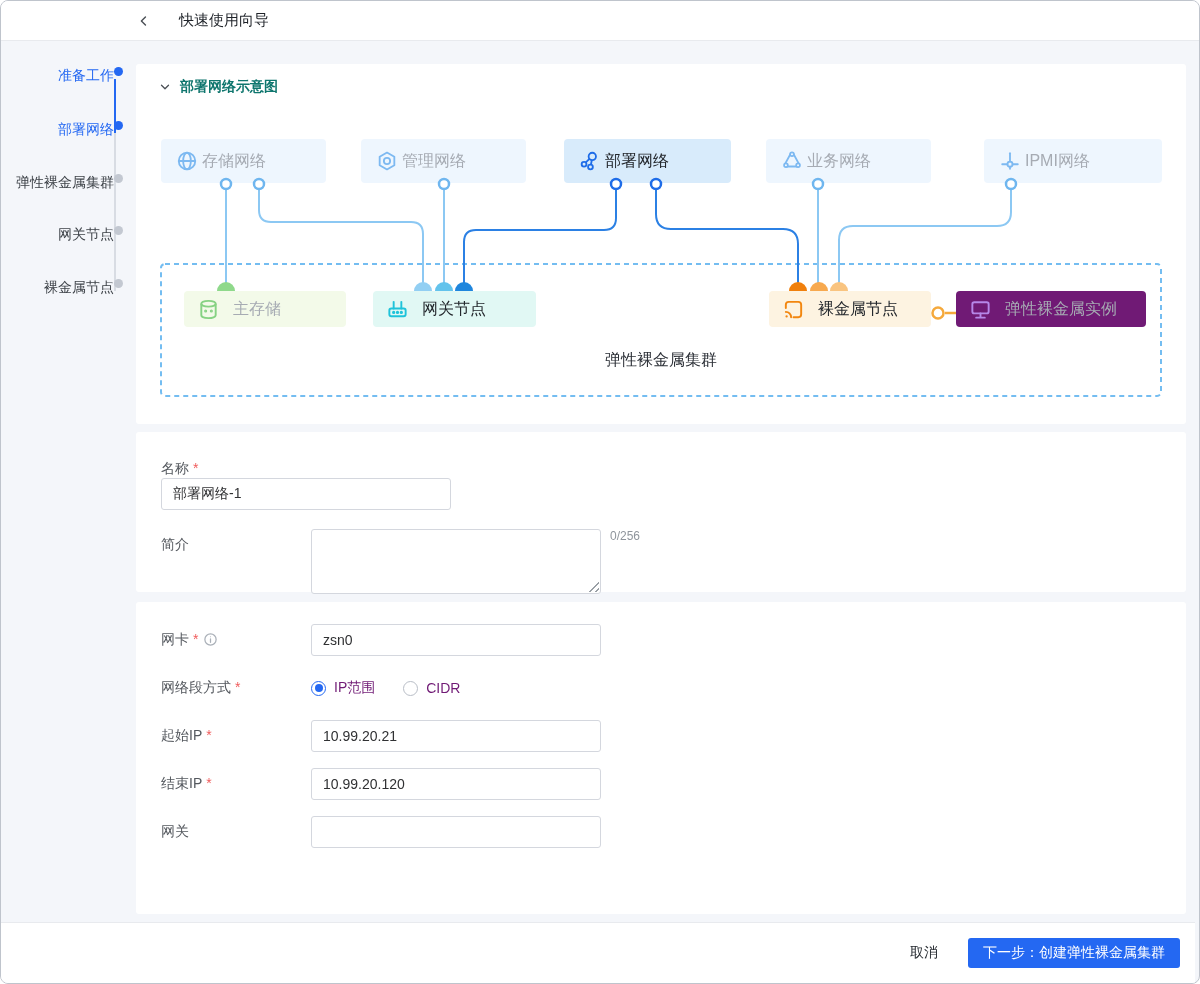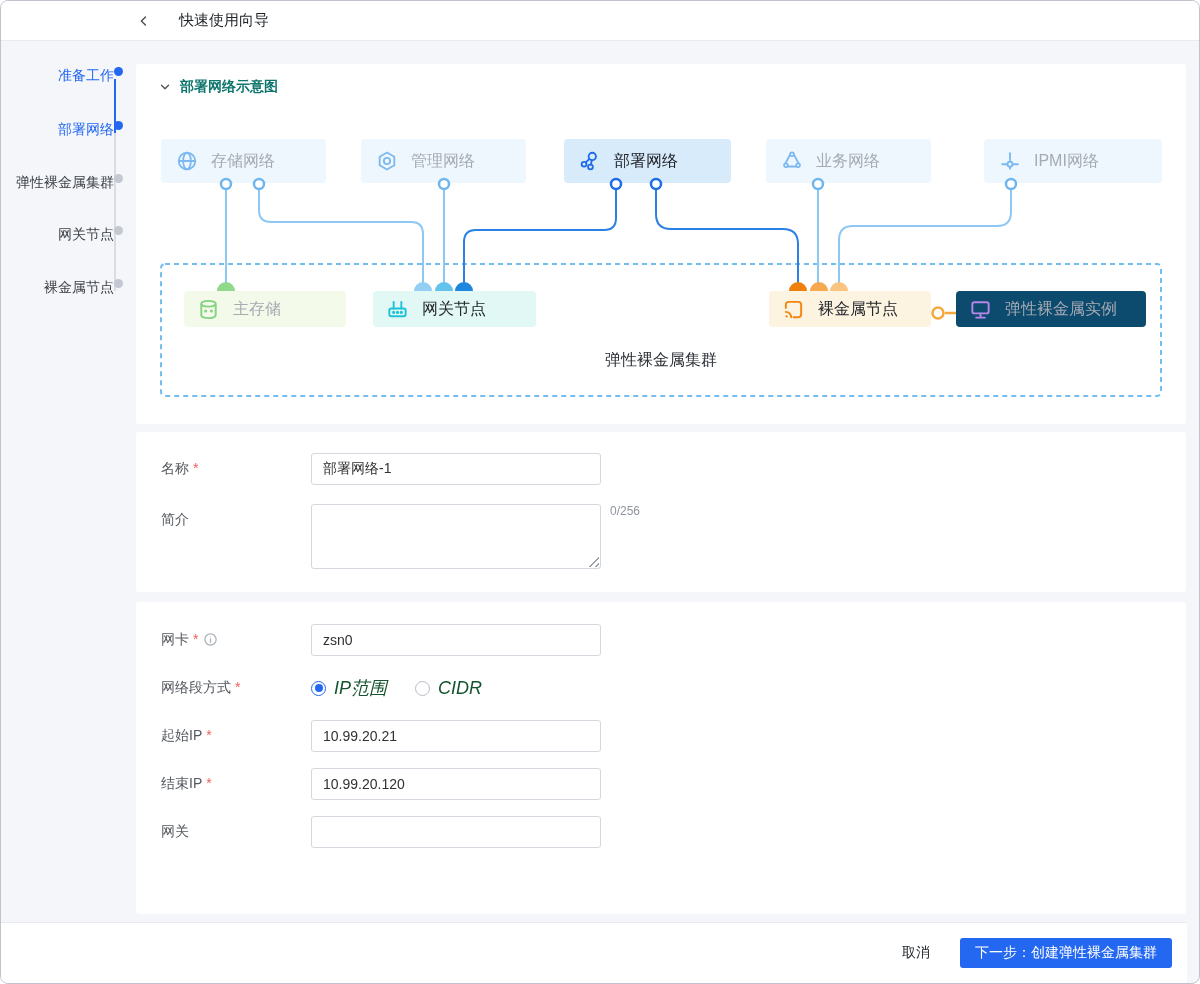--- a/index.html
+++ b/index.html
@@ -24,51 +24,51 @@
   .step.on .step-label{color:var(--primary);}
   .step-dot{width:9px;height:9px;border-radius:50%;background:#c3c8d1;flex:0 0 auto;}
   .step.on .step-dot{background:var(--primary);}
   
   .main{position:absolute;top:40px;left:135px;width:1050px;}
   .card{background:#fff;border-radius:3px;}
   .diagram-card{position:relative;width:1050px;height:360px;margin-top:23px;}
   .sec-hd{position:absolute;top:76px;left:23px;display:flex;align-items:center;gap:9px;cursor:pointer;z-index:4;top:14px;}
   .sec-hd span{font-size:14px;font-weight:600;color:#0f766e;}
   .wires{position:absolute;top:0;left:0;z-index:2;pointer-events:none;}
-  .netcard{position:absolute;top:75px;height:44px;border-radius:4px;background:#eef6fe;display:flex;align-items:center;gap:13px;padding-left:15px;z-index:1;}
+  .netcard{position:absolute;top:75px;height:44px;border-radius:4px;background:#eef6fe;display:flex;align-items:center;gap:4px;padding-left:15px;z-index:1;}
   .netcard .nlabel{font-size:16px;color:#a6abb3;}
   .netcard svg{color:#7db9f1;}
   .netcard.hl{background:#d8ebfb;}
   .netcard.hl svg{color:#1e6ce8;}
   .netcard.hl .nlabel{color:#23272c;font-weight:500;}
   .nodecard{position:absolute;top:227px;height:36px;border-radius:4px;display:flex;align-items:center;gap:13px;padding-left:13px;z-index:1;}
   .nodecard .nlabel{font-size:16px;}
   .cluster-label{position:absolute;left:25px;width:1000px;top:286px;text-align:center;font-size:16px;color:#2b2f36;z-index:1;}
   .form-card1{position:relative;width:1050px;height:160px;margin-top:8px;padding:21px 25px 0;}
   .form-card2{position:relative;width:1050px;height:312px;margin-top:10px;padding:22px 25px 0;}
   .frow{display:flex;margin-bottom:16px;}
-  .frow.gap19{margin-bottom:19px;}
+  .frow.gap19{margin-bottom:19px;flex-direction:column;}
   .flabel{width:150px;font-size:14px;color:#54585e;padding-top:7px;display:flex;align-items:flex-start;gap:5px;}
   .req::after{content:"*";color:#f05b5b;margin-left:4px;}
   .inp{width:290px;height:32px;border:1px solid #d4d7de;border-radius:3px;padding:0 11px;font-size:14px;color:#303133;font-family:inherit;background:#fff;outline:none;}
   .tarea-wrap{display:flex;align-items:flex-start;gap:9px;}
   .tarea{position:relative;width:290px;height:65px;border:1px solid #d4d7de;border-radius:3px;background:#fff;}
   .tarea textarea{width:100%;height:100%;border:none;resize:none;outline:none;padding:6px 10px;font-size:14px;font-family:inherit;background:transparent;}
   .resize-grip{position:absolute;right:1px;bottom:1px;width:11px;height:11px;background:
      linear-gradient(315deg,transparent 2px,#9aa0a6 2px,#9aa0a6 3.5px,transparent 3.5px,transparent 6px,#9aa0a6 6px,#9aa0a6 7.5px,transparent 7.5px);}
   .counter{font-size:12px;color:#8f959c;padding-bottom:3px;}
   .info-i{margin-top:1px;color:#aab0b8;}
   .radio-row{display:flex;align-items:center;height:32px;gap:28px;}
   .radio{display:flex;align-items:center;gap:8px;cursor:pointer;}
   .rdot{width:15px;height:15px;border-radius:50%;border:1px solid #b9bec7;background:#fff;position:relative;flex:0 0 auto;}
   .radio.sel .rdot{border:1.5px solid var(--primary);}
   .radio.sel .rdot::after{content:"";position:absolute;inset:2.5px;border-radius:50%;background:var(--primary);}
-  .radio span{font-size:18px;color:#14532d;font-style:italic;}
+  .radio span{font-size:14px;color:#701a75;}
   
-  .ftr{position:absolute;left:0;right:12px;bottom:0;height:61px;background:#fff;border-top:1px solid #e8eaee;display:flex;align-items:center;justify-content:flex-end;padding-right:15px;gap:22px;z-index:5;}
+  .ftr{position:absolute;left:0;right:4px;bottom:0;height:61px;background:#fff;border-top:1px solid #e8eaee;display:flex;align-items:center;justify-content:flex-end;padding-right:15px;gap:22px;z-index:5;}
   .btn-text{background:none;border:none;font-size:14px;color:#24292f;cursor:pointer;font-family:inherit;padding:6px 8px;}
   .btn-primary{background:var(--primary);color:#fff;border:none;border-radius:3px;height:30px;padding:0 15px;font-size:14px;font-family:inherit;cursor:pointer;}
 </style>
 </head>
 <body>
 
 <div class="window">
 
   <header class="hdr">
     <button class="back">
@@ -212,21 +212,21 @@
         <span class="nlabel" style="color:#23272c">网关节点</span>
       </div>
       <div class="nodecard" style="left:633px;width:162px;background:#fdf3e1">
         <svg width="23" height="23" viewBox="0 0 24 24" fill="none" stroke="#f2860f" stroke-width="2" stroke-linecap="round">
             <path d="M4,10.5 V7 a3,3 0 0 1 3,-3 H17 a3,3 0 0 1 3,3 V17 a3,3 0 0 1 -3,3 H12"></path>
             <path d="M4,14.5 a5.5,5.5 0 0 1 5.5,5.5"></path>
             <circle cx="4.8" cy="19.2" r="1.2" fill="#f2860f" stroke="none"></circle>
           </svg>
         <span class="nlabel" style="color:#23272c">裸金属节点</span>
       </div>
-      <div class="nodecard" style="left:820px;width:190px;background:#0c4a6e">
+      <div class="nodecard" style="left:820px;width:190px;background:#701a75">
         <svg width="23" height="23" viewBox="0 0 24 24" fill="none" stroke="#b687e8" stroke-width="2" stroke-linecap="round">
             <rect x="3.5" y="4.5" width="17" height="11.5" rx="2"></rect>
             <line x1="12" y1="16" x2="12" y2="19.5"></line>
             <line x1="7.5" y1="20.5" x2="16.5" y2="20.5"></line>
           </svg>
         <span class="nlabel" style="color:#a6abb3">弹性裸金属实例</span>
       </div>
 
       <div class="cluster-label">弹性裸金属集群</div>
     </section>

